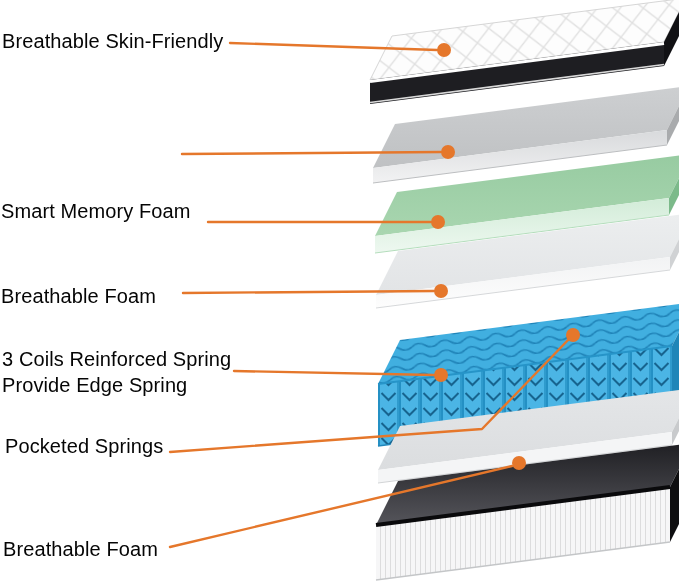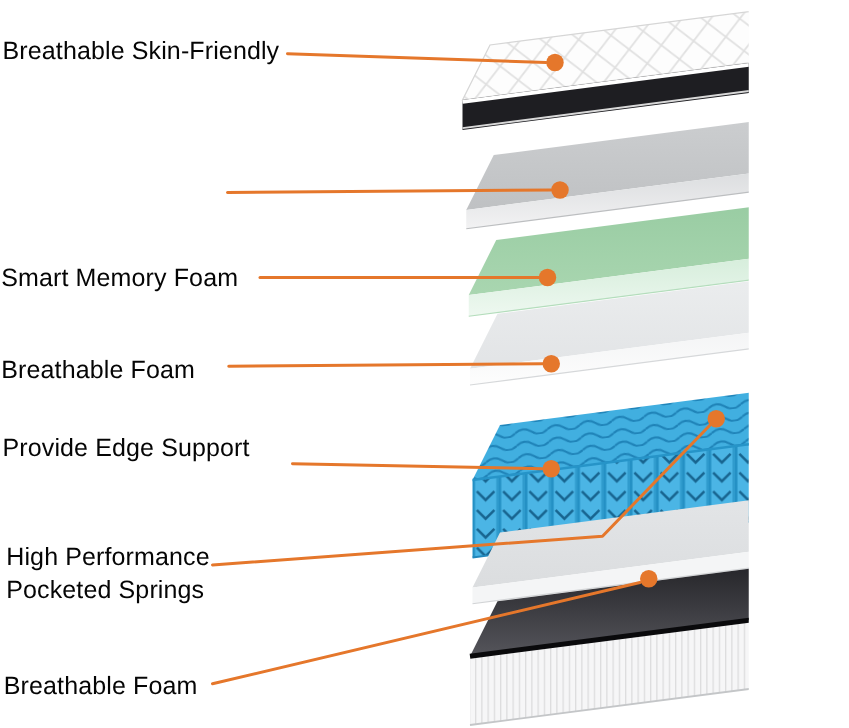--- a/index.html
+++ b/index.html
@@ -1,18 +1,18 @@
 <!DOCTYPE html>
 <html><head>
 <meta charset="utf-8">
 <style>
   html,body{margin:0;padding:0;background:#ffffff;}
   .canvas{
     position:relative;
-    width:599px;height:582px;
+    width:679px;height:582px;
     background:#ffffff;
     overflow:hidden;
     font-family:"Liberation Sans", sans-serif;
   }
   .art{position:absolute;left:0;top:0;z-index:1;}
   .label{
     position:absolute;z-index:2;
     color:#050505;
     font-size:20px;line-height:26px;font-weight:400;
     letter-spacing:.1px;white-space:nowrap;
@@ -151,34 +151,34 @@
     </g>
   </svg>
 
   <div class="label" style="left:2px;top:28px">
     <span>Breathable Skin-Friendly</span>
   </div>
 
   <div class="label" style="left:8px;top:118px">
   </div>
 
-  <div class="label" style="left:1px;top:210px">
+  <div class="label" style="left:1px;top:198px">
     <span>Smart Memory Foam</span>
   </div>
 
   <div class="label" style="left:1px;top:283px">
     <span>Breathable Foam</span>
   </div>
 
   <div class="label" style="left:2px;top:346px">
-    <span>Provide Edge Support</span>
+    <span>3 Coils Reinforced Spring</span>
+    <span>Provide Edge Spring</span>
   </div>
 
   <div class="label" style="left:5px;top:433px">
-    <span>High Performance</span>
     <span>Pocketed Springs</span>
   </div>
 
   <div class="label" style="left:3px;top:536px">
     <span>Breathable Foam</span>
   </div>
 
 </div>
 
 </body></html>

